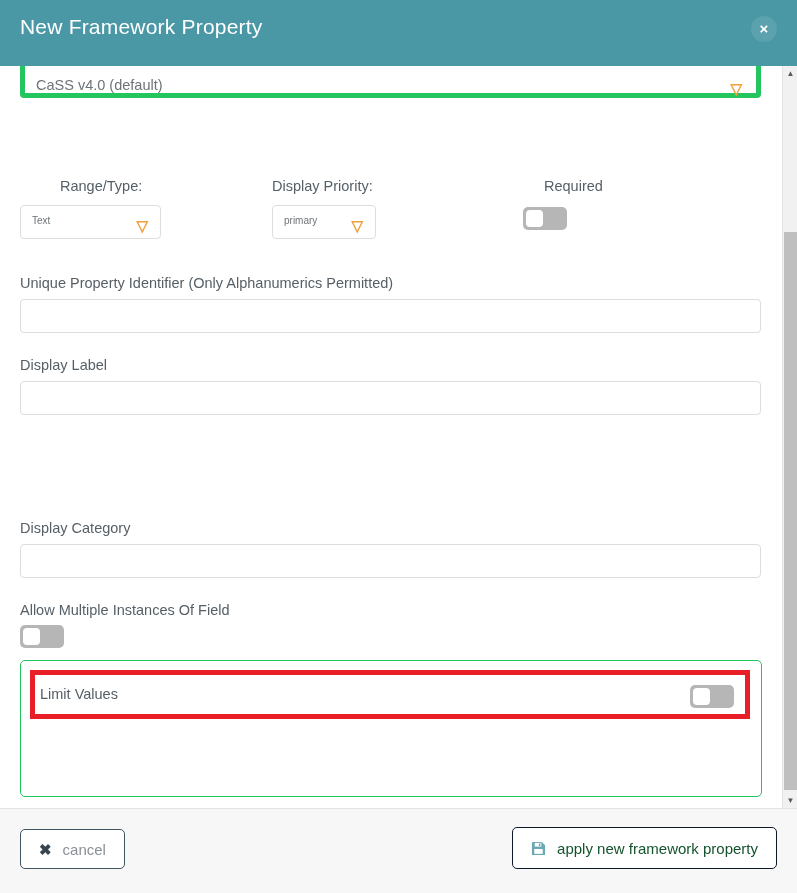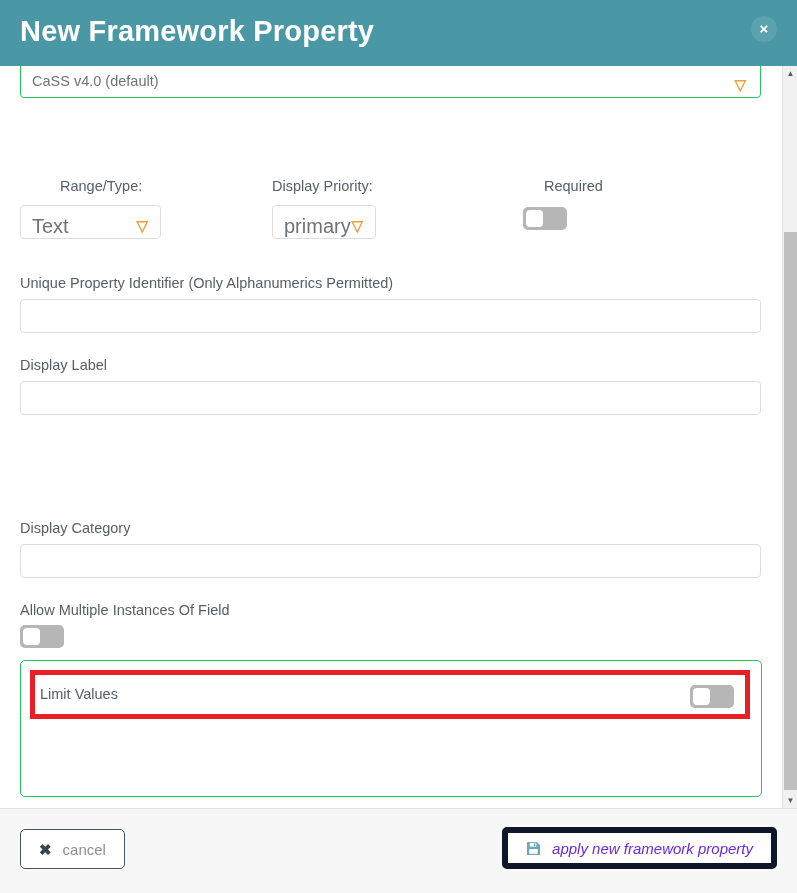--- a/index.html
+++ b/index.html
@@ -31,22 +31,22 @@
     top: 0;
     width: 797px;
     height: 66px;
     background: #4a98a5;
     box-sizing: border-box;
   }
   .modal-title {
     position: absolute;
     left: 20px;
     top: 15px;
-    font-size: 29px;
-    font-weight: 700;
+    font-size: 21px;
+    font-weight: 400;
     color: #ffffff;
     letter-spacing: 0.2px;
     white-space: nowrap;
   }
   .close-btn {
     position: absolute;
     right: 20px;
     top: 16px;
     width: 26px;
     height: 26px;
@@ -98,21 +98,21 @@
   }
   .text-input::placeholder { color: #b9b9b9; }
 
   
   .select-top {
     position: absolute;
     left: 20px;
     top: -6px;
     width: 741px;
     height: 38px;
-    border: 1px solid #22c55e;
+    border: 5px solid #22c55e;
     border-radius: 4px;
     box-sizing: border-box;
     background: #ffffff;
   }
   .select-top .sel-text {
     position: absolute;
     left: 11px;
     top: 12px;
     font-size: 14.5px;
     color: #6d7479;
@@ -140,21 +140,21 @@
     border-radius: 4px;
     box-sizing: border-box;
     background: #ffffff;
   }
   .select-range { left: 20px; top: 27px; width: 141px; }
   .select-priority { left: 272px; top: 27px; width: 104px; }
   .select-sm .sel-text {
     position: absolute;
     left: 11px;
     top: 9px;
-    font-size: 20px;
+    font-size: 10px;
     color: #6d7479;
     white-space: nowrap;
   }
   .select-sm .chev { right: 12px; top: 12px; }
 
   
   .toggle {
     position: relative;
     display: inline-block;
     width: 44px;
@@ -306,23 +306,22 @@
   .btn-cancel .x-icon {
     color: #36454f;
     font-size: 15px;
     font-weight: bold;
     line-height: 1;
   }
   .btn-apply {
     right: 20px;
     top: 18px;
     height: 42px;
-    border: 6px solid #0f172a;
-    color: #6d28d9;
-    font-style: italic;
+    border: 1px solid #0f172a;
+    color: #14532d;
   }
   .btn-apply .save-icon {
     width: 15px;
     height: 15px;
     display: block;
     flex: 0 0 auto;
   }
   .btn-label { white-space: nowrap; }
 </style>
 </head>

